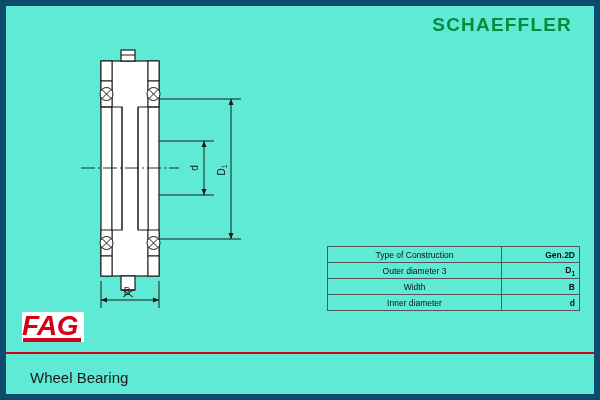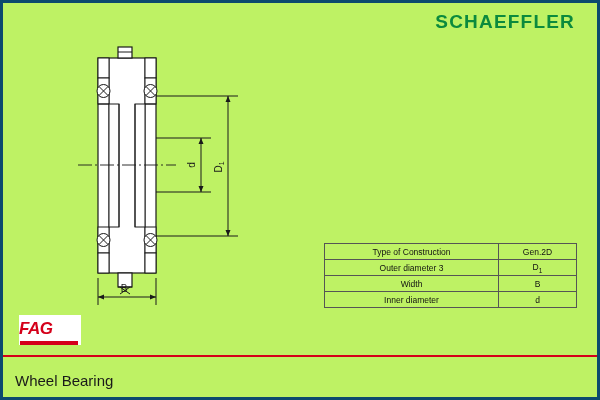--- a/index.html
+++ b/index.html
@@ -7,23 +7,23 @@
     padding: 0;
     background: #ffffff;
   }
   body {
     font-family: "Liberation Sans", sans-serif;
   }
   #page {
     position: relative;
     width: 600px;
     height: 400px;
-    background: #bef264;
+    background: #5eead4;
     box-sizing: border-box;
-    border: 3px solid #0c4a6e;
+    border: 6px solid #0c4a6e;
     overflow: hidden;
   }
 
   
   .brand-schaeffler {
     position: absolute;
     top: 8px;
     right: 22px;
     font-size: 19px;
     font-weight: bold;
@@ -46,39 +46,39 @@
     left: 16px;
     bottom: 52px;
     width: 62px;
     height: 30px;
     background: #ffffff;
   }
   .fag-logo .fag-text {
     position: absolute;
     left: 0;
     top: 0;
-    font-size: 17px;
+    font-size: 28px;
     font-weight: bold;
     font-style: italic;
     color: #d4001a;
     letter-spacing: -0.5px;
     line-height: 28px;
     font-family: "Liberation Sans", sans-serif;
   }
   .fag-logo .fag-bar {
     position: absolute;
     left: 1px;
     bottom: 0px;
     width: 58px;
     height: 4px;
     background: #d4001a;
   }
   .product-title {
     position: absolute;
-    left: 12px;
+    left: 24px;
     bottom: 8px;
     font-size: 15px;
     color: #1a1a1a;
     font-family: "Liberation Sans", sans-serif;
   }
 
   
   .spec-table {
     position: absolute;
     left: 321px;
@@ -91,22 +91,22 @@
   .spec-table td {
     border: 1px solid #555;
     height: 15px;
     padding: 0 4px;
   }
   .spec-table td.label {
     width: 165px;
     text-align: center;
   }
   .spec-table td.value {
-    text-align: center;
-    font-weight: normal;
+    text-align: right;
+    font-weight: bold;
   }
   .sub {
     font-size: 6.5px;
     vertical-align: sub;
   }
 
   
   #drawing {
     position: absolute;
     left: 60px;

